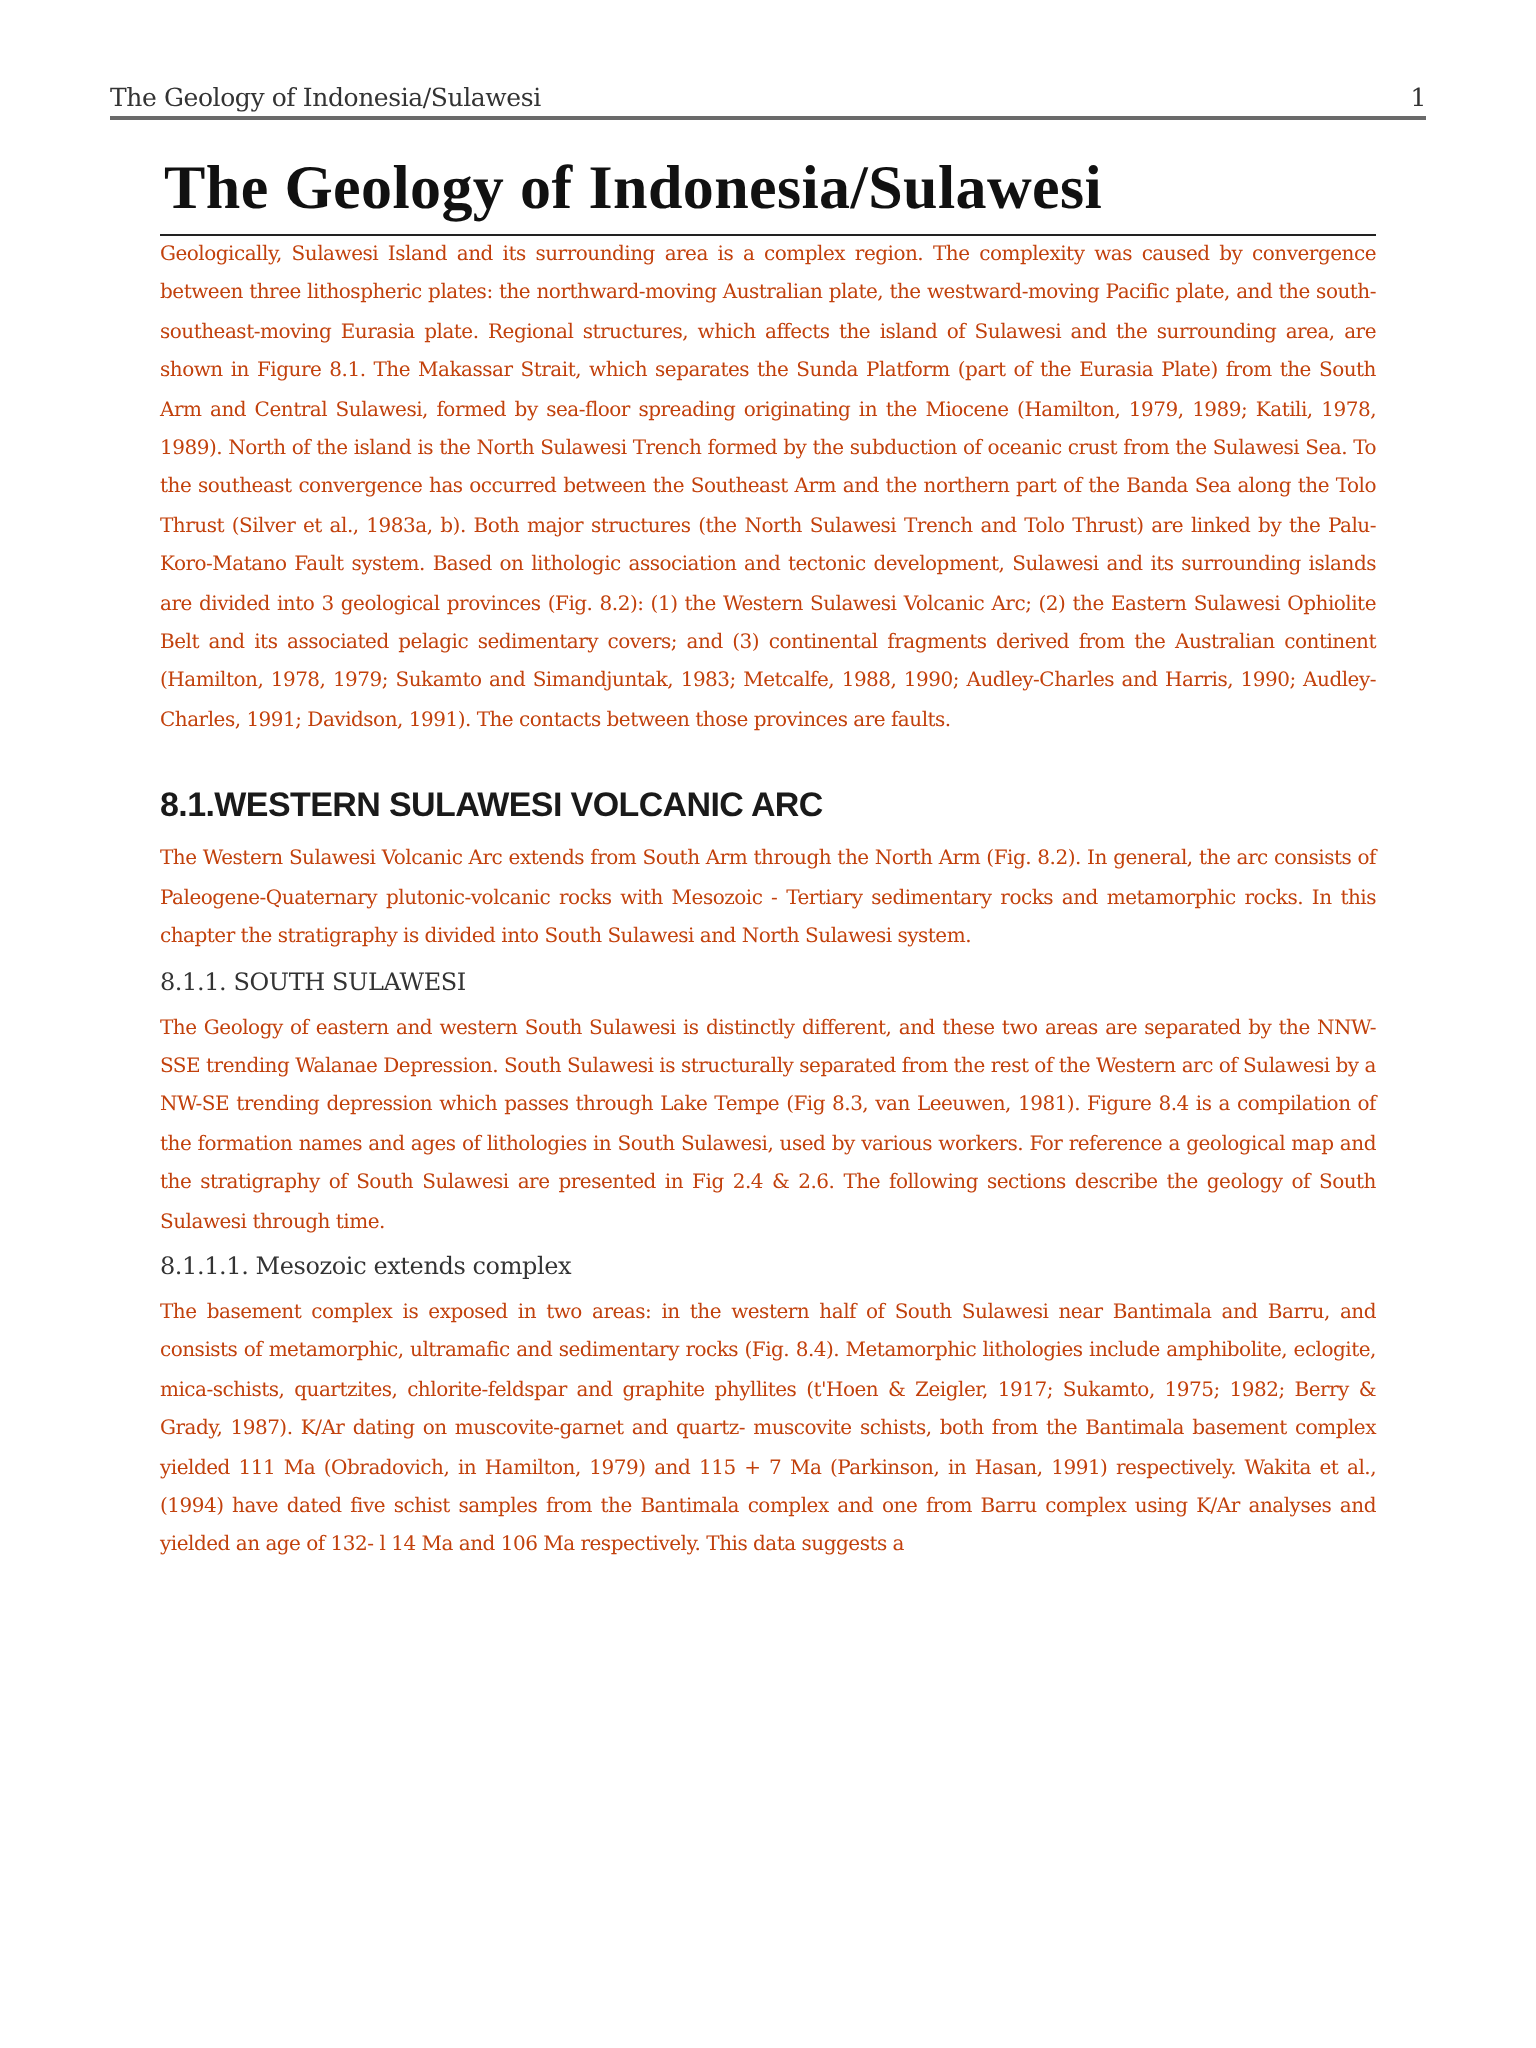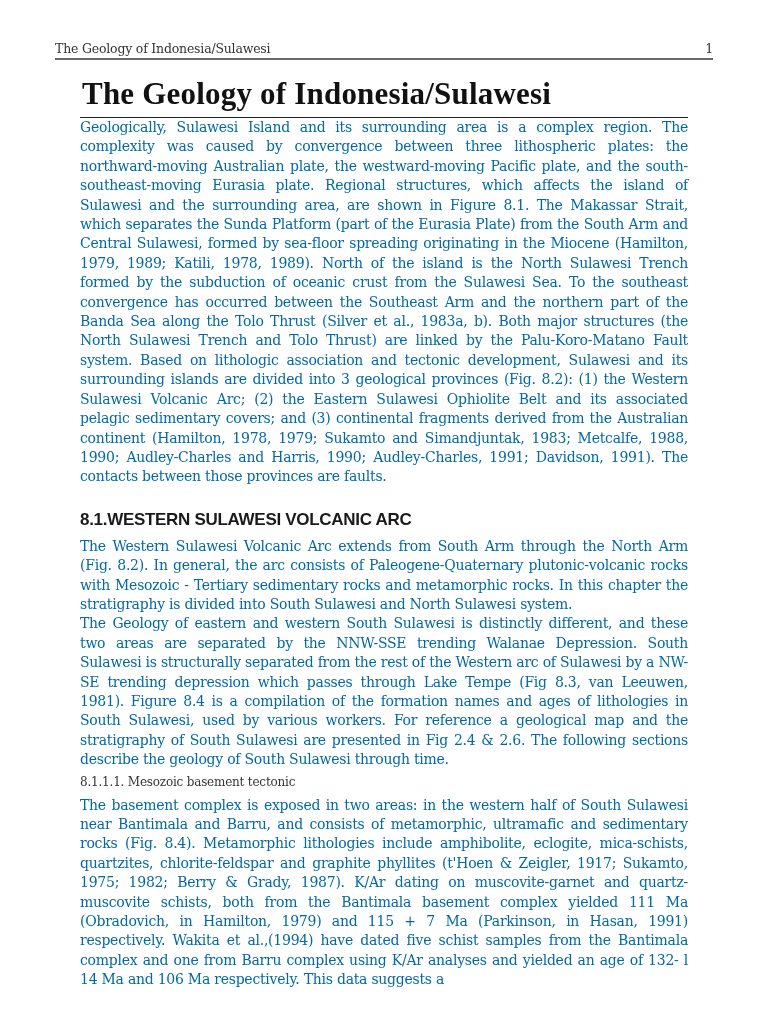--- a/index.html
+++ b/index.html
@@ -43,27 +43,27 @@
       font-size: 31px;
       margin: 0;
       padding: 0 0 5px 2px;
       color: #111111;
       border-bottom: 1.5px solid #222222;
       line-height: 36px;
       letter-spacing: 0.2px;
     }
     p.body {
       font-family: "DejaVu Serif", serif;
-      font-size: 14px;
+      font-size: 10px;
       line-height: 19.4px;
       text-align: justify;
       margin: 0;
       letter-spacing: -0.25px;
       word-spacing: 0px;
-      color: #0369a1;
+      color: #c2410c;
     }
     .p-intro { margin-top: 5px; }
     h2.section {
       font-family: Liberation Sans, sans-serif;
       font-weight: bold;
       font-size: 17px;
       line-height: 22px;
       margin: 22px 0 6px 0;
       color: #1a1a1a;
       letter-spacing: -0.3px;
@@ -86,17 +86,18 @@
 </div>
 
 <div class="page-content">
   <h1 class="doc-title">The Geology of Indonesia/Sulawesi</h1>
 
   <p class="body p-intro">Geologically, Sulawesi Island and its surrounding area is a complex region. The complexity was caused by convergence between three lithospheric plates: the northward-moving Australian plate, the westward-moving Pacific plate, and the south-southeast-moving Eurasia plate. Regional structures, which affects the island of Sulawesi and the surrounding area, are shown in Figure 8.1. The Makassar Strait, which separates the Sunda Platform (part of the Eurasia Plate) from the South Arm and Central Sulawesi, formed by sea-floor spreading originating in the Miocene (Hamilton, 1979, 1989; Katili, 1978, 1989). North of the island is the North Sulawesi Trench formed by the subduction of oceanic crust from the Sulawesi Sea. To the southeast convergence has occurred between the Southeast Arm and the northern part of the Banda Sea along the Tolo Thrust (Silver et al., 1983a, b). Both major structures (the North Sulawesi Trench and Tolo Thrust) are linked by the Palu-Koro-Matano Fault system. Based on lithologic association and tectonic development, Sulawesi and its surrounding islands are divided into 3 geological provinces (Fig. 8.2): (1) the Western Sulawesi Volcanic Arc; (2) the Eastern Sulawesi Ophiolite Belt and its associated pelagic sedimentary covers; and (3) continental fragments derived from the Australian continent (Hamilton, 1978, 1979; Sukamto and Simandjuntak, 1983; Metcalfe, 1988, 1990; Audley-Charles and Harris, 1990; Audley-Charles, 1991; Davidson, 1991). The contacts between those provinces are faults.</p>
 
   <h2 class="section">8.1.WESTERN SULAWESI VOLCANIC ARC</h2>
   <p class="body">The Western Sulawesi Volcanic Arc extends from South Arm through the North Arm (Fig. 8.2). In general, the arc consists of Paleogene-Quaternary plutonic-volcanic rocks with Mesozoic - Tertiary sedimentary rocks and metamorphic rocks. In this chapter the stratigraphy is divided into South Sulawesi and North Sulawesi system.</p>
 
+  <div class="subhead">8.1.1. SOUTH SULAWESI</div>
   <p class="body">The Geology of eastern and western South Sulawesi is distinctly different, and these two areas are separated by the NNW-SSE trending Walanae Depression. South Sulawesi is structurally separated from the rest of the Western arc of Sulawesi by a NW-SE trending depression which passes through Lake Tempe (Fig 8.3, van Leeuwen, 1981). Figure 8.4 is a compilation of the formation names and ages of lithologies in South Sulawesi, used by various workers. For reference a geological map and the stratigraphy of South Sulawesi are presented in Fig 2.4 &amp; 2.6. The following sections describe the geology of South Sulawesi through time.</p>
 
-  <div class="subhead">8.1.1.1. Mesozoic basement tectonic</div>
+  <div class="subhead">8.1.1.1. Mesozoic extends complex</div>
   <p class="body">The basement complex is exposed in two areas: in the western half of South Sulawesi near Bantimala and Barru, and consists of metamorphic, ultramafic and sedimentary rocks (Fig. 8.4). Metamorphic lithologies include amphibolite, eclogite, mica-schists, quartzites, chlorite-feldspar and graphite phyllites (t'Hoen &amp; Zeigler, 1917; Sukamto, 1975; 1982; Berry &amp; Grady, 1987). K/Ar dating on muscovite-garnet and quartz- muscovite schists, both from the Bantimala basement complex yielded 111 Ma (Obradovich, in Hamilton, 1979) and 115 + 7 Ma (Parkinson, in Hasan, 1991) respectively. Wakita et al.,(1994) have dated five schist samples from the Bantimala complex and one from Barru complex using K/Ar analyses and yielded an age of 132- l 14 Ma and 106 Ma respectively. This data suggests a</p>
 </div>
 
 </body></html>

